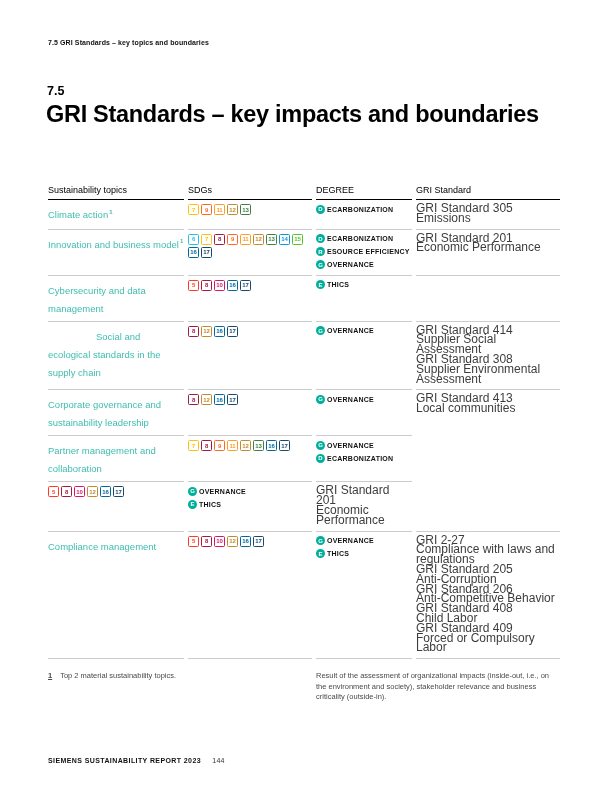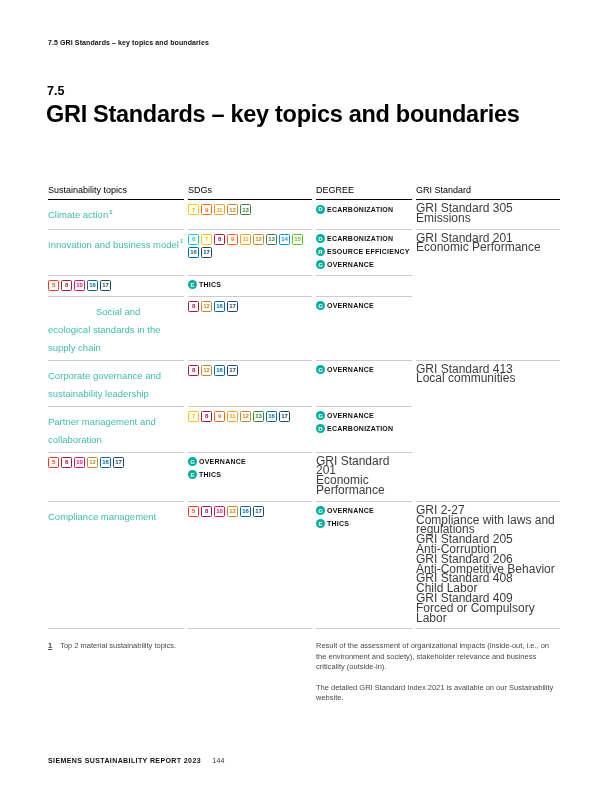--- a/index.html
+++ b/index.html
@@ -73,21 +73,21 @@
     font-size:7px; letter-spacing:0.4px;
   }
   .footer-report { font-weight:bold; color:#111; }
   .footer-page { font-weight:normal; color:#333; margin-left:9px; letter-spacing:0.2px; }
 </style>
 </head>
 <body>
 
 <div class="running-header">7.5 GRI Standards – key topics and boundaries</div>
 <div class="section-number">7.5</div>
-<h1 class="page-title">GRI Standards – key topics and boundaries</h1>
+<h1 class="page-title">GRI Standards – key impacts and boundaries</h1>
 
 <div class="content">
   <div class="thead">
     <div class="hcell">Sustainability topics</div>
     <div class="hcell">SDGs</div>
     <div class="hcell">DEGREE</div>
     <div class="hcell">GRI Standard</div>
   </div>
   <div>
       <div class="trow">
@@ -138,20 +138,21 @@
             <span class="degree-circle" style="background: rgb(0, 175, 155);">G</span>
             <span class="degree-rest">OVERNANCE</span>
           </div>
         </div>
         <div class="cell">
           <div class="gri-line">GRI Standard 201</div>
           <div class="gri-line">Economic Performance</div>
         </div>
       </div>
       <div class="trow">
+        <div class="cell"><span class="topic-text" style="color: rgb(63, 189, 175);">Cybersecurity and data management</span></div>
         <div class="cell sdg-cell">
           <span class="sdg-badge" style="color: rgb(255, 58, 33); border-color: rgb(255, 58, 33);">5</span>
           <span class="sdg-badge" style="color: rgb(162, 25, 66); border-color: rgb(162, 25, 66);">8</span>
           <span class="sdg-badge" style="color: rgb(221, 19, 103); border-color: rgb(221, 19, 103);">10</span>
           <span class="sdg-badge" style="color: rgb(0, 104, 157); border-color: rgb(0, 104, 157);">16</span>
           <span class="sdg-badge" style="color: rgb(25, 72, 106); border-color: rgb(25, 72, 106);">17</span>
         </div>
         <div class="cell">
           <div class="degree-item">
             <span class="degree-circle" style="background: rgb(0, 175, 155);">E</span>
@@ -166,20 +167,27 @@
           <span class="sdg-badge" style="color: rgb(162, 25, 66); border-color: rgb(162, 25, 66);">8</span>
           <span class="sdg-badge" style="color: rgb(191, 139, 46); border-color: rgb(191, 139, 46);">12</span>
           <span class="sdg-badge" style="color: rgb(0, 104, 157); border-color: rgb(0, 104, 157);">16</span>
           <span class="sdg-badge" style="color: rgb(25, 72, 106); border-color: rgb(25, 72, 106);">17</span>
         </div>
         <div class="cell">
           <div class="degree-item">
             <span class="degree-circle" style="background: rgb(0, 175, 155);">G</span>
             <span class="degree-rest">OVERNANCE</span>
           </div>
+        </div>
+        <div class="cell">
+          <div class="gri-line">GRI Standard 414</div>
+          <div class="gri-line">Supplier Social Assessment</div>
+          <div class="gri-line">GRI Standard 308</div>
+          <div class="gri-line">Supplier Environmental</div>
+          <div class="gri-line">Assessment</div>
         </div>
       </div>
       <div class="trow">
         <div class="cell"><span class="topic-text" style="color: rgb(63, 189, 175);">Corporate governance and sustainability leadership</span></div>
         <div class="cell sdg-cell">
           <span class="sdg-badge" style="color: rgb(162, 25, 66); border-color: rgb(162, 25, 66);">8</span>
           <span class="sdg-badge" style="color: rgb(191, 139, 46); border-color: rgb(191, 139, 46);">12</span>
           <span class="sdg-badge" style="color: rgb(0, 104, 157); border-color: rgb(0, 104, 157);">16</span>
           <span class="sdg-badge" style="color: rgb(25, 72, 106); border-color: rgb(25, 72, 106);">17</span>
         </div>
@@ -282,21 +290,20 @@
     <div></div>
   </div>
 
   <div class="footnotes">
     <div class="footnote-left">
       <span class="footnote-marker">1</span>
       <span>Top 2 material sustainability topics.</span>
     </div>
     <div class="footnote-right">
       <p>Result of the assessment of organizational impacts (inside-out, i.e., on the environment and society), stakeholder relevance and business criticality (outside-in).</p>
-      <p>The detailed GRI Standard Index 2021 is available on our Sustainability website.</p>
     </div>
   </div>
 </div>
 
 <div class="page-footer">
   <span class="footer-report">SIEMENS SUSTAINABILITY REPORT 2023</span>
   <span class="footer-page">144</span>
 </div>
 
 </body></html>

